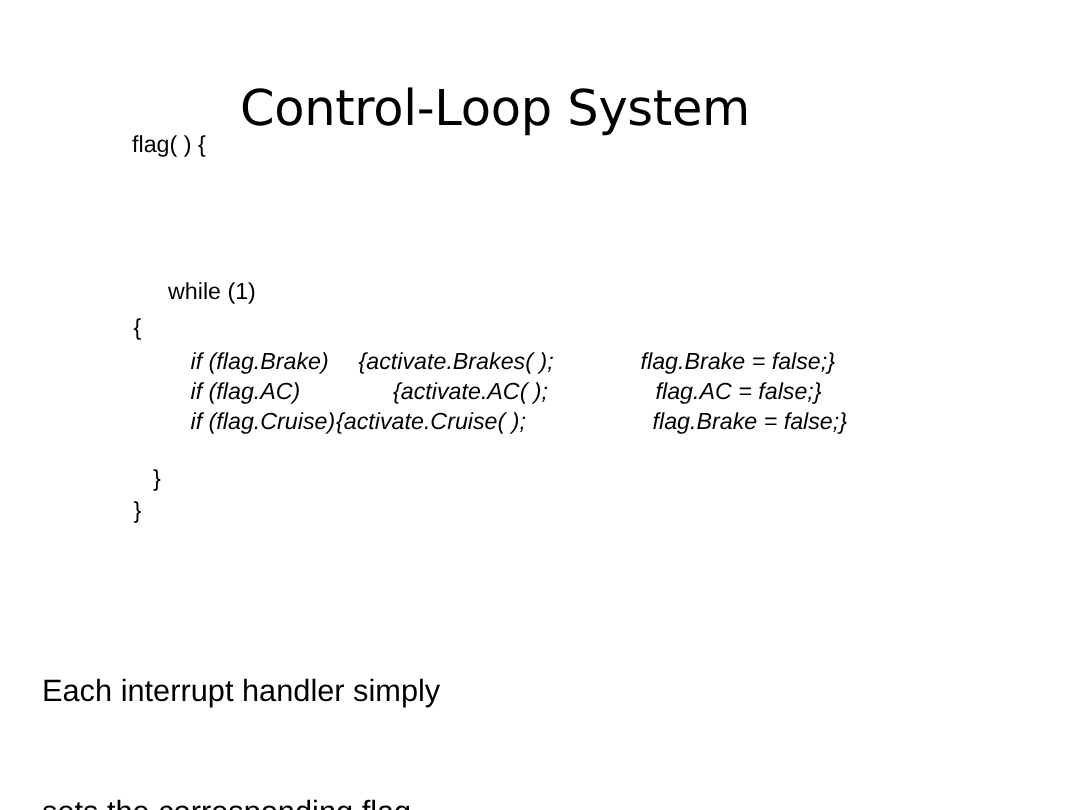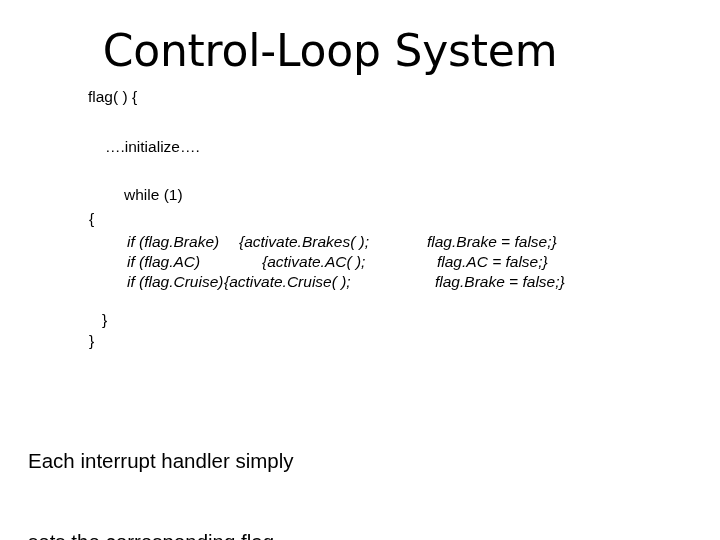--- a/index.html
+++ b/index.html
@@ -17,45 +17,45 @@
     width: 720px;
     height: 540px;
     background: #ffffff;
     overflow: hidden;
   }
 
   
   #slide-title {
     position: absolute;
     left: 0;
-    top: 31px;
+    top: 52px;
     width: 660px;
     text-align: center;
     font-family: "DejaVu Sans", sans-serif;
-    font-size: 44px;
+    font-size: 33px;
     font-weight: 400;
     line-height: 40px;
     letter-spacing: -0.2px;
     color: #000000;
     white-space: nowrap;
   }
 
   
   .code-line {
     position: absolute;
     font-family: "Liberation Sans", sans-serif;
     font-size: 15.5px;
     line-height: 19px;
     color: #000000;
     white-space: pre;
   }
 
   #code-main       { left: 88px;  top: 87px;  }
   #code-initialize { left: 105px; top: 137px; }
-  #code-while      { left: 112px; top: 185px; margin-left: 12px; }
+  #code-while      { left: 112px; top: 185px; }
   #code-brace-open { left: 89px;  top: 209px; }
   #code-brace-close-inner { left: 102px; top: 310px; }
   #code-brace-close-outer { left: 89px;  top: 331px; }
 
   
   .if-row { position: absolute; left: 0; width: 720px; height: 19px; }
   #if-row-brake  { top: 232px; }
   #if-row-ac     { top: 252px; }
   #if-row-cruise { top: 272px; }
 
@@ -91,21 +91,20 @@
 </style>
 </head>
 <body>
 
 <div id="slide">
 
   <div id="slide-title">Control-Loop System</div>
 
   <div class="code-line" id="code-main">flag( ) {</div>
 
-  <div class="code-line" id="code-initialize">….initialize….</div>
 
   <div class="code-line" id="code-while">while (1)</div>
 
   <div class="code-line" id="code-brace-open">{</div>
 
   <div class="if-row" id="if-row-brake">
     <span class="if-cell col-cond">if (flag.Brake)</span>
     <span class="if-cell col-act-1">{activate.Brakes( );</span>
     <span class="if-cell col-res-1">flag.Brake = false;}</span>
   </div>

